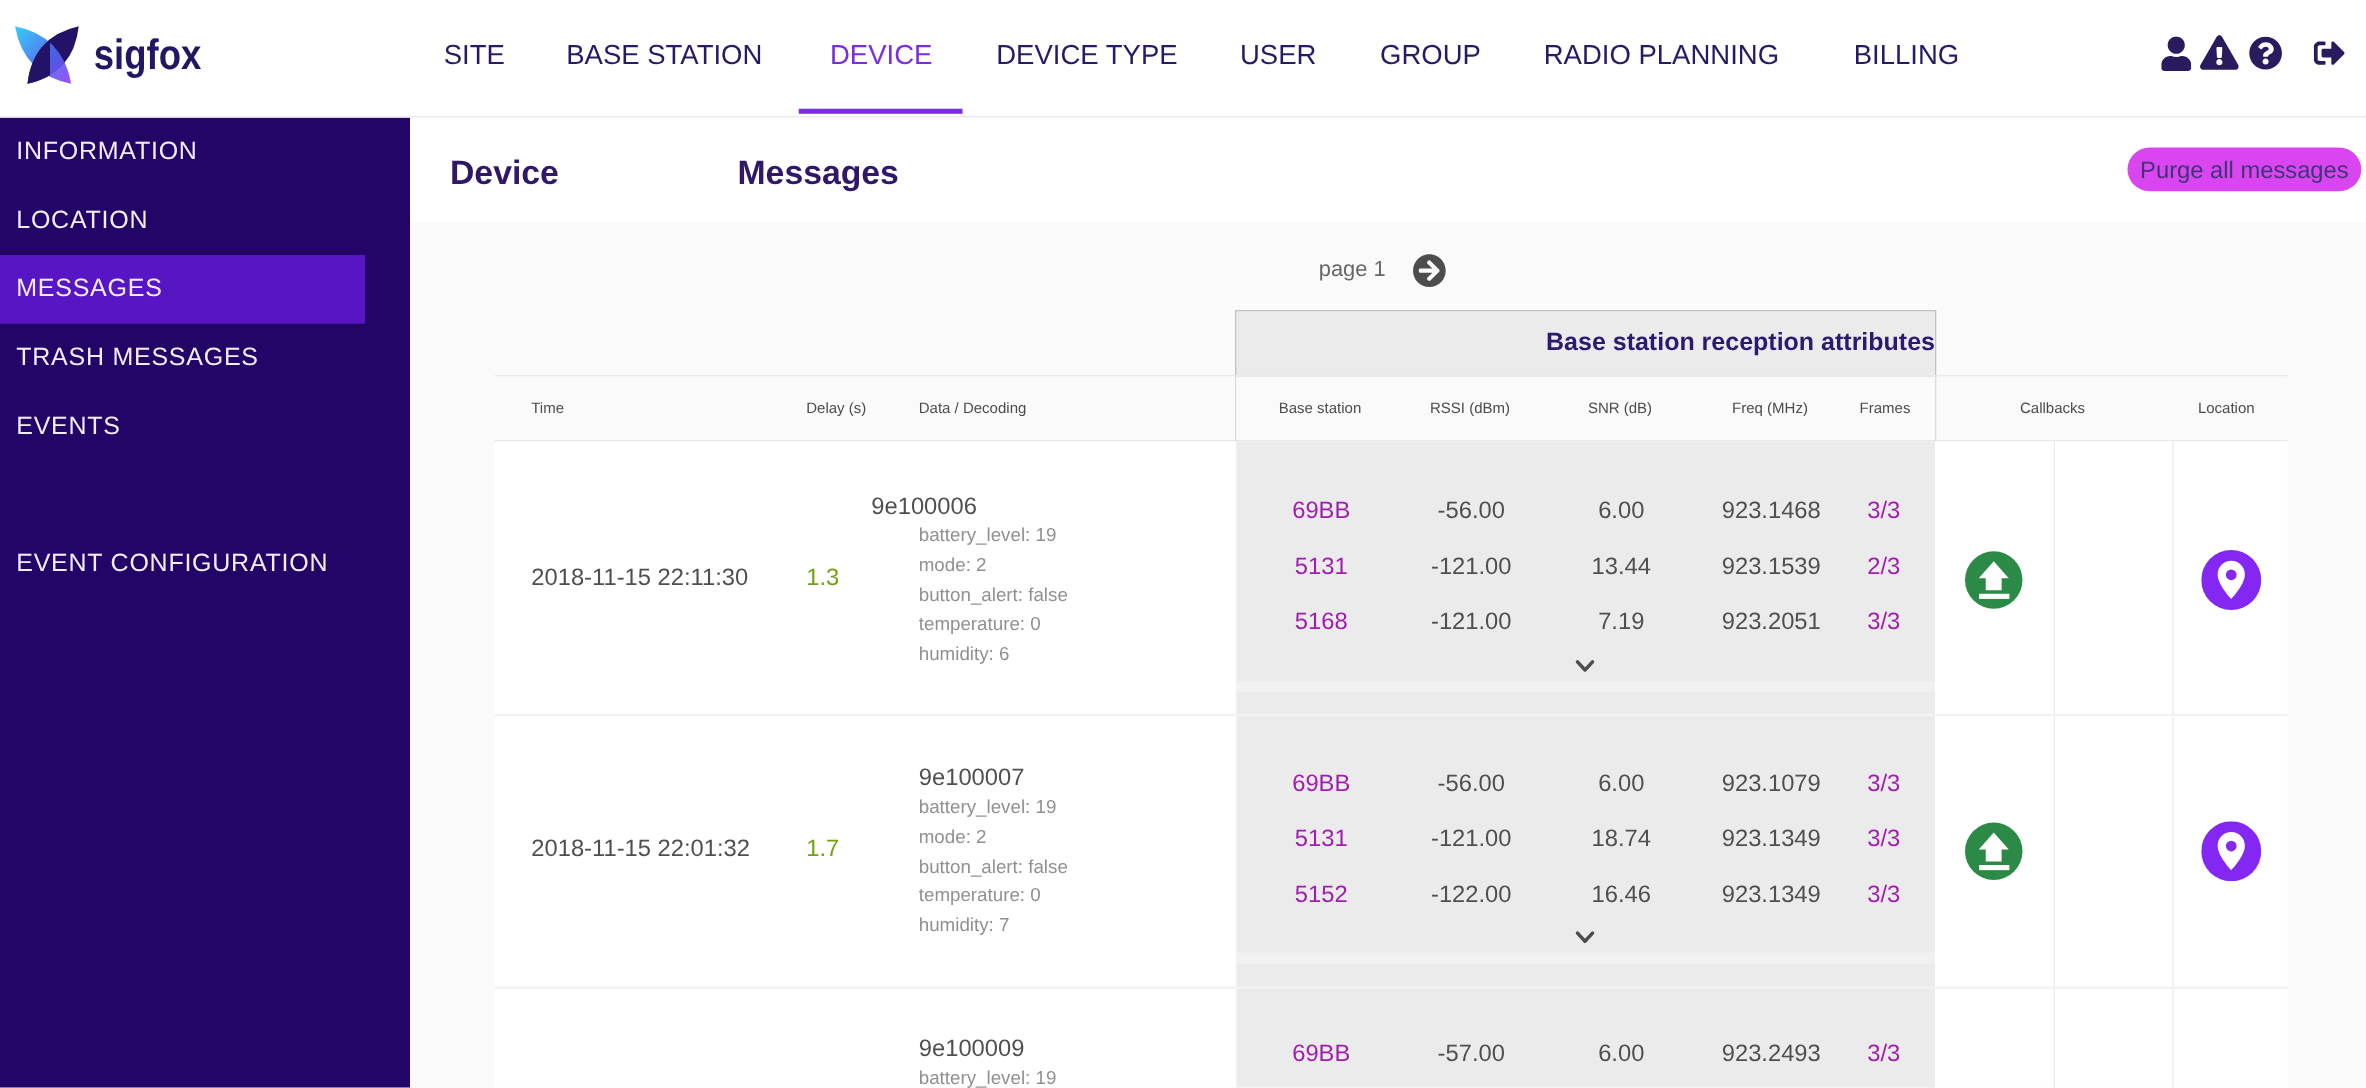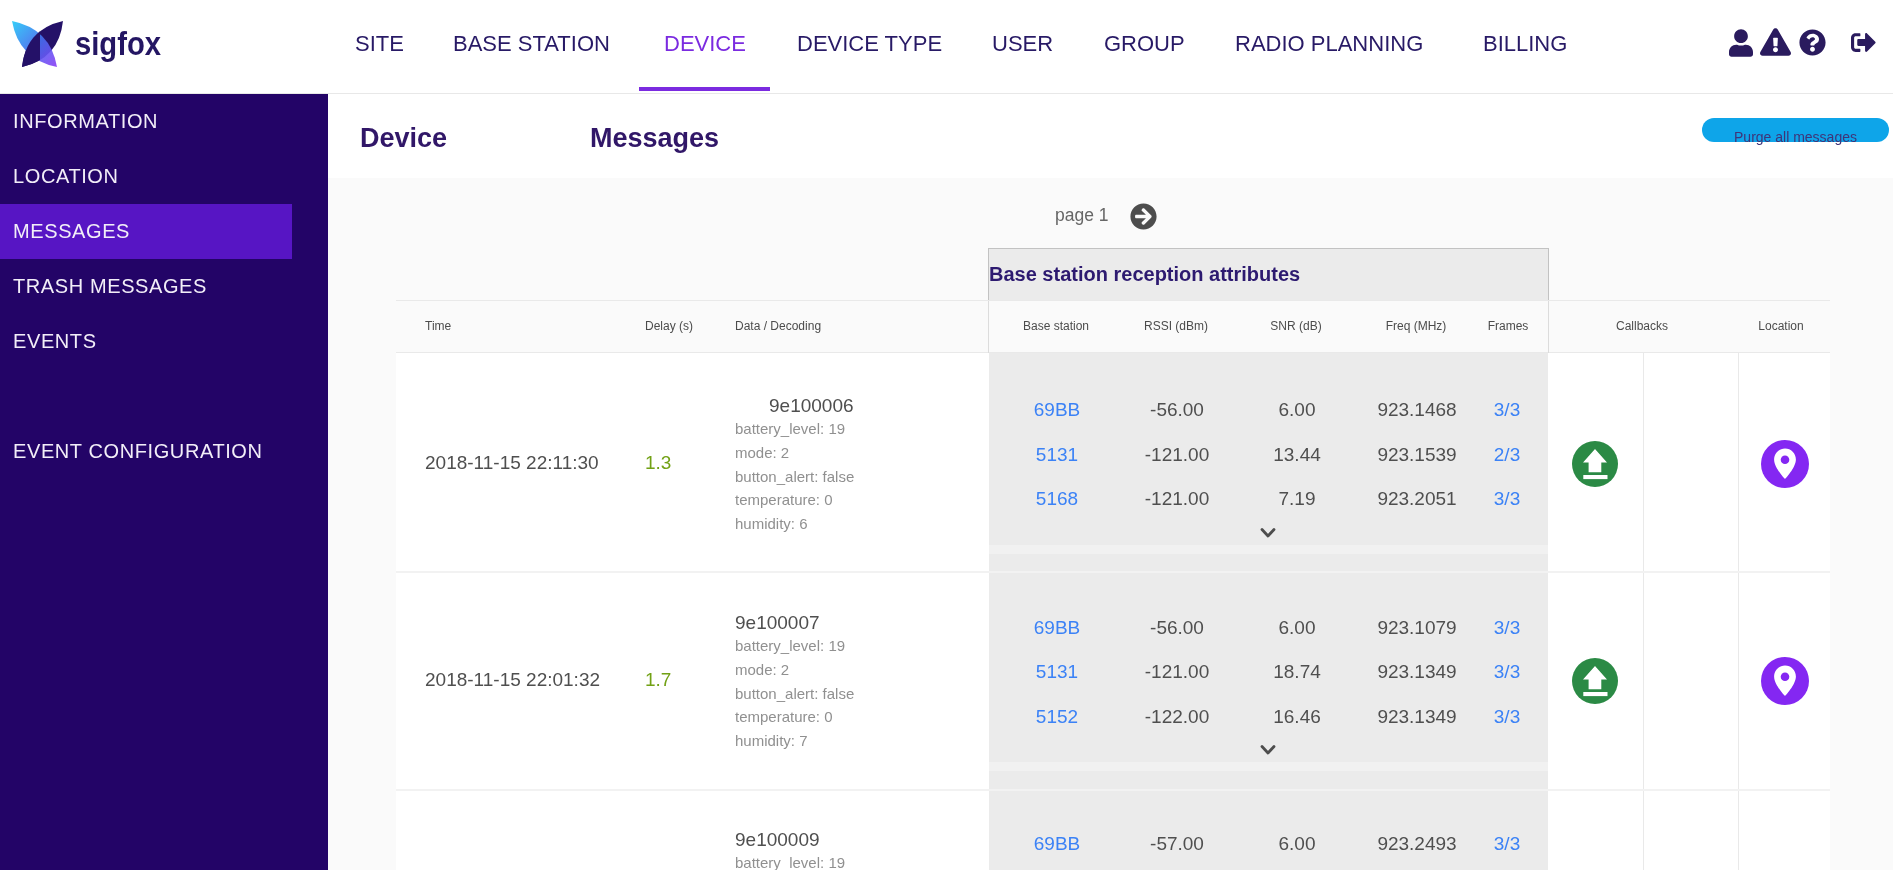--- a/index.html
+++ b/index.html
@@ -13,40 +13,40 @@
 .nav.active { color:#7b2be0; }
 #underline { position:absolute; left:639px; top:87px; width:131px; height:4px; background:#7b2be0; }
 
 #sidebar { position:absolute; left:0; top:94px; width:328px; height:776px; background:#230467; z-index:4; }
 .sitem { position:absolute; left:0; width:292px; height:55px; color:#f2eef8; font-size:20px;
   line-height:55px; padding-left:13px; letter-spacing:0.6px; white-space:nowrap; }
 .sitem.active { background:#5715c4; }
 
 #chead { position:absolute; left:328px; top:94px; width:1565px; height:84px; background:#fff; }
 .h1 { position:absolute; top:31px; font-size:27px; font-weight:bold; color:#311768; line-height:27px; }
-#purge { position:absolute; left:1702px; top:118px; width:187px; height:24px; border-radius:17.5px;
-  background:#0ea5e9; color:#3f3478; font-size:14px; line-height:38px; text-align:center; }
+#purge { position:absolute; left:1702px; top:118px; width:187px; height:35px; border-radius:17.5px;
+  background:#d946ef; color:#3f3478; font-size:19px; line-height:38px; text-align:center; }
 
 #pagetxt { position:absolute; left:1055px; top:205px; font-size:17.5px; color:#666; }
 
 #attrsbox { position:absolute; left:988px; top:248px; width:561px; height:53px; background:#ebebeb;
-  border:1px solid #c2c2c2; text-align:left; line-height:50px;
+  border:1px solid #c2c2c2; text-align:right; line-height:50px;
   font-size:20px; font-weight:bold; color:#2d1a70; }
 #headrow { position:absolute; left:396px; top:300px; width:1434px; height:53px;
   border-top:1px solid #e9e9e9; border-bottom:1px solid #e9e9e9; }
 .th { position:absolute; top:317px; font-size:12px; color:#4c4c4c; line-height:19px; white-space:nowrap; }
 .thc { transform:translateX(-50%); }
 #rows { position:absolute; left:396px; top:353px; width:1434px; height:517px; background:#fff; }
 #grayband { position:absolute; left:989px; top:353px; width:559px; height:517px; background:#ebebeb; }
 .strip { position:absolute; left:989px; width:559px; height:9px; background:#f1f1f1; }
 .rowsep { position:absolute; left:396px; width:1434px; height:2px; background:#f2f2f2; }
 .vline { position:absolute; top:353px; width:1px; height:517px; background:#e9e9e9; }
 .cell { position:absolute; font-size:19px; color:#4f4f4f; line-height:19px; white-space:nowrap; }
 .cellc { transform:translate(-50%,-50%); }
-.purple { color:#3b82f6; }
+.purple { color:#a21caf; }
 .green { color:#72a115; }
 .kv { position:absolute; font-size:15px; color:#909090; line-height:23.8px; white-space:nowrap; }
 .chev { position:absolute; transform:translate(-50%,-50%); }
 .icirc { position:absolute; transform:translate(-50%,-50%); }
 </style>
 </head>
 <body>
 
 <div id="topbar">
   <svg width="210" height="94" style="position:absolute;left:0;top:0" viewBox="0 0 210 94">
@@ -130,21 +130,21 @@
 
 <div class="vline" style="left:1643px;"></div>
 <div class="vline" style="left:1738px;"></div>
 <div class="strip" style="top:545px;"></div>
 <div class="strip" style="top:762px;"></div>
 <div class="rowsep" style="top:571px;"></div>
 <div class="rowsep" style="top:789px;"></div>
 
 <div class="cell" style="left:425px;top:453.0px;">2018-11-15 22:11:30</div>
 <div class="cell green" style="left:645px;top:453.0px;">1.3</div>
-<div class="cell" style="left:769px;top:396.0px;">9e100006</div>
+<div class="cell" style="left:697px;top:396.0px;">9e100006</div>
 <div class="kv" style="left:735px;top:417.1px;">battery_level: 19<br>mode: 2<br>button_alert: false<br>temperature: 0<br>humidity: 6</div>
 <div class="cell cellc purple" style="left:1057px;top:409px;">69BB</div>
 <div class="cell cellc " style="left:1177px;top:409px;">-56.00</div>
 <div class="cell cellc " style="left:1297px;top:409px;">6.00</div>
 <div class="cell cellc " style="left:1417px;top:409px;">923.1468</div>
 <div class="cell cellc purple" style="left:1507px;top:409px;">3/3</div>
 <div class="cell cellc purple" style="left:1057px;top:453.5px;">5131</div>
 <div class="cell cellc " style="left:1177px;top:453.5px;">-121.00</div>
 <div class="cell cellc " style="left:1297px;top:453.5px;">13.44</div>
 <div class="cell cellc " style="left:1417px;top:453.5px;">923.1539</div>

